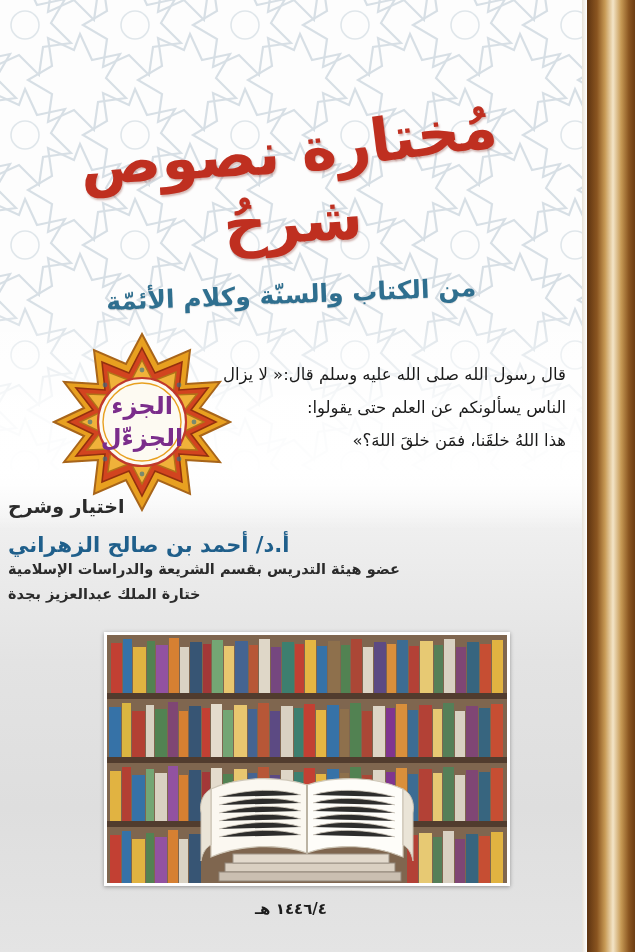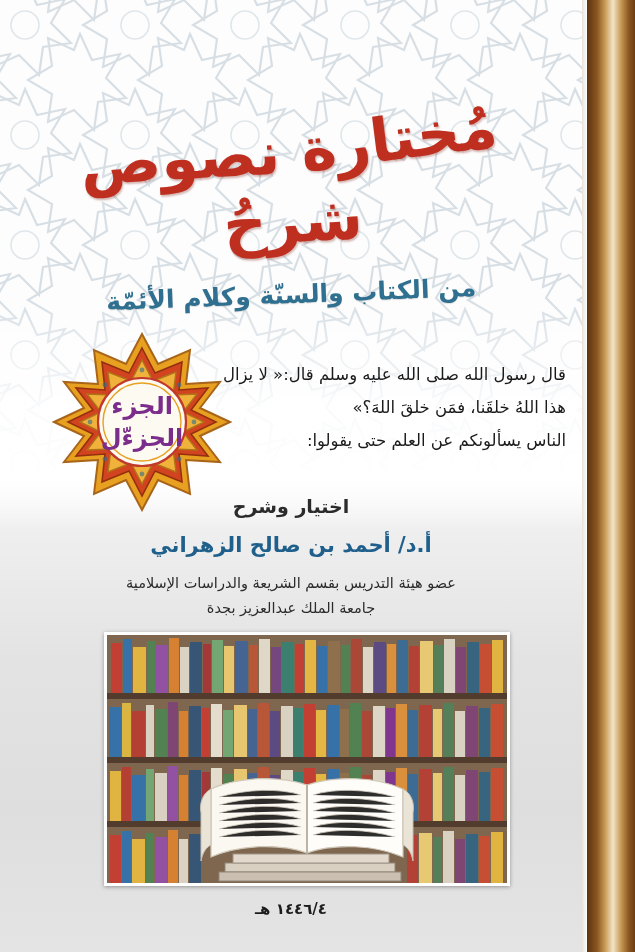--- a/index.html
+++ b/index.html
@@ -186,42 +186,42 @@
     line-height: 1.35;
     text-align: center;
   }
 
   
   .author-block {
     position: absolute;
     top: 495px;
     left: 0;
     right: 0;
-    text-align: center;
+    text-align: left;
     direction: rtl;
     z-index: 4;
+    padding-left: 8px;
   }
   .author-role {
     font-family: "DejaVu Sans", sans-serif;
     font-size: 19px;
     font-weight: bold;
     color: #2b2b2b;
     margin-bottom: 16px;
   }
   .author-name {
     font-family: "DejaVu Sans", sans-serif;
     font-size: 21px;
     font-weight: bold;
     color: #1f5f8b;
-    margin-bottom: 14px;
   }
   .author-affil1, .author-affil2 {
     font-family: "DejaVu Sans", sans-serif;
     font-size: 14.5px;
-    font-weight: normal;
+    font-weight: bold;
     color: #2b2b2b;
     line-height: 1.7;
   }
 
   
   .photo-frame {
     position: absolute;
     top: 632px;
     left: 104px;
     width: 400px;
@@ -293,22 +293,22 @@
         <span class="word-b">نصوص</span>
         <span class="word-a">شرحُ</span>
       </div>
       <div>
         <div class="subtitle">من الكتاب والسنّة وكلام الأئمّة</div>
       </div>
     </div>
 
     <div class="hadith">
       <div>قال رسول الله صلى الله عليه وسلم قال:« لا يزال</div>
+      <div>الناس يسألونكم عن العلم حتى يقولوا:</div>
       <div>هذا اللهُ خلقَنا، فمَن خلقَ اللهَ؟»</div>
-      <div>الناس يسألونكم عن العلم حتى يقولوا:</div>
     </div>
 
     <div class="medallion">
       <svg width="180" height="180" viewBox="0 0 180 180">
         <g transform="translate(90,90)">
           <g>
             <path d="M0,-88 L16,-58 L48,-72 L44,-38 L78,-40 L58,-14 L88,0 L58,14 L78,40 L44,38 L48,72 L16,58 L0,88 L-16,58 L-48,72 L-44,38 L-78,40 L-58,14 L-88,0 L-58,-14 L-78,-40 L-44,-38 L-48,-72 L-16,-58 Z" fill="#e8a020" stroke="#a8651a" stroke-width="2"></path>
             <path d="M0,-74 L13,-49 L40,-60 L37,-32 L66,-34 L49,-12 L74,0 L49,12 L66,34 L37,32 L40,60 L13,49 L0,74 L-13,49 L-40,60 L-37,32 L-66,34 L-49,12 L-74,0 L-49,-12 L-66,-34 L-37,-32 L-40,-60 L-13,-49 Z" fill="#d2441f" stroke="#94300f" stroke-width="1.6"></path>
             <path d="M0,-62 L11,-41 L34,-50 L31,-27 L55,-28 L41,-10 L62,0 L41,10 L55,28 L31,27 L34,50 L11,41 L0,62 L-11,41 L-34,50 L-31,27 L-55,28 L-41,10 L-62,0 L-41,-10 L-55,-28 L-31,-27 L-34,-50 L-11,-41 Z" fill="#f0b23a" stroke="#b07318" stroke-width="1.4"></path>
             <circle r="44" fill="#fdfaf2" stroke="#c0392b" stroke-width="2.2"></circle>
@@ -329,21 +329,21 @@
       <div class="medallion-text">
         <span>الجزء</span>
         <span>الجزءّل</span>
       </div>
     </div>
 
     <div class="author-block">
       <div class="author-role">اختيار وشرح</div>
       <div class="author-name">أ.د/ أحمد بن صالح الزهراني</div>
       <div class="author-affil1">عضو هيئة التدريس بقسم الشريعة والدراسات الإسلامية</div>
-      <div class="author-affil2">جامعة الملك عبدالعزيز بجدة</div>
+      <div class="author-affil2">ختارة الملك عبدالعزيز بجدة</div>
     </div>
 
     <div class="photo-frame">
       <div class="shelf-bg"></div>
       <svg width="400" height="248" viewBox="0 0 400 248" style="position:absolute;inset:0;">
         <rect x="0" y="0" width="400" height="248" fill="#6b5240"></rect>
 
         <g>
 
           <rect x="0" y="0" width="400" height="58" fill="#7a6048"></rect>

